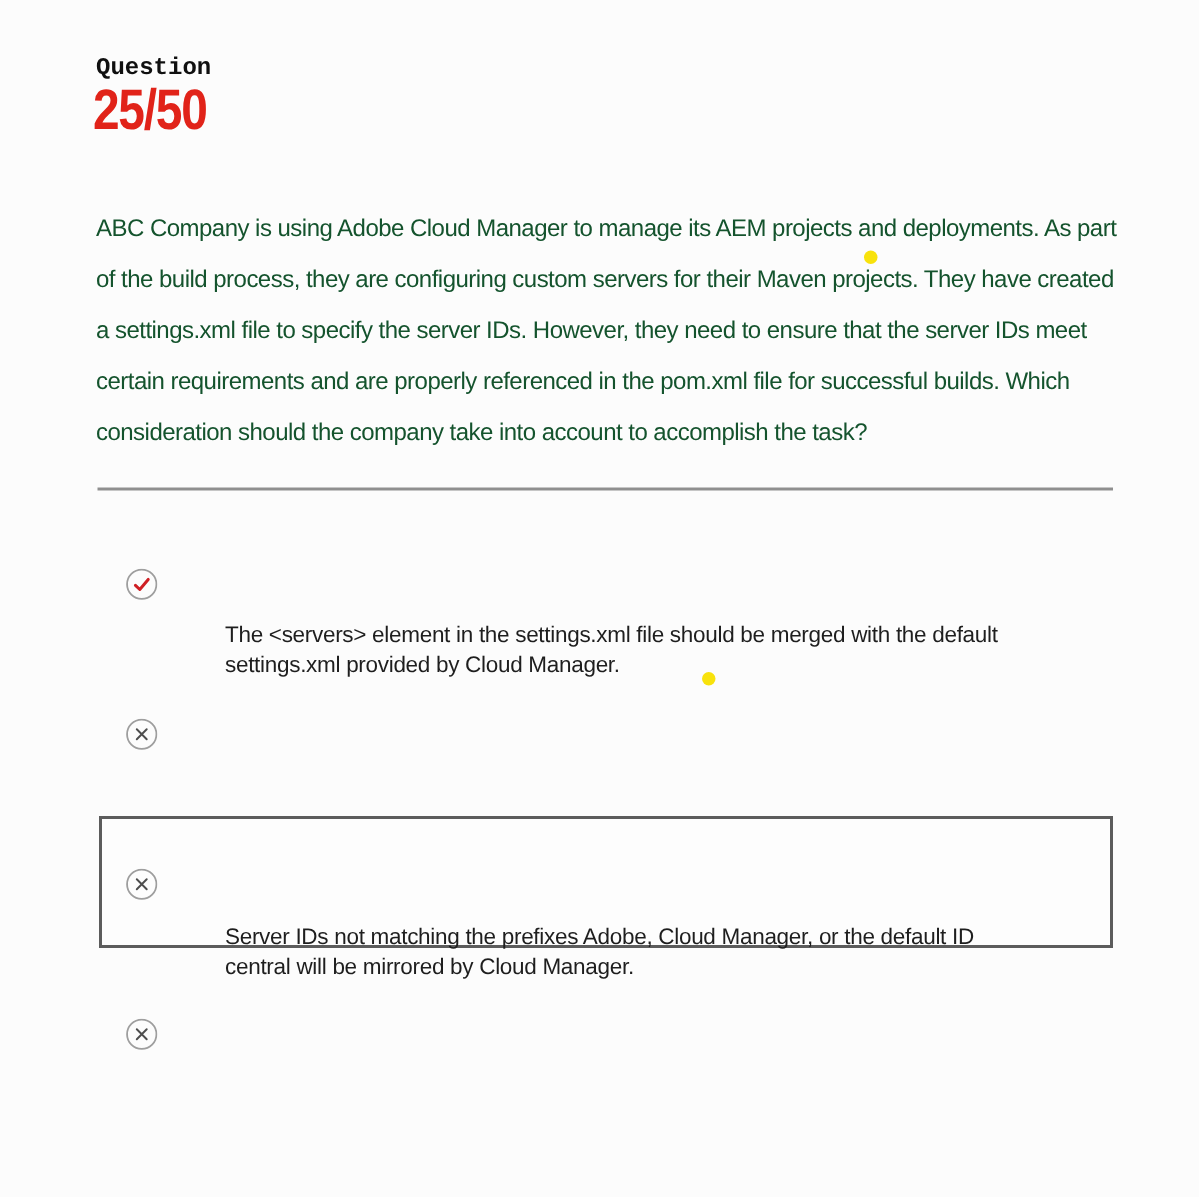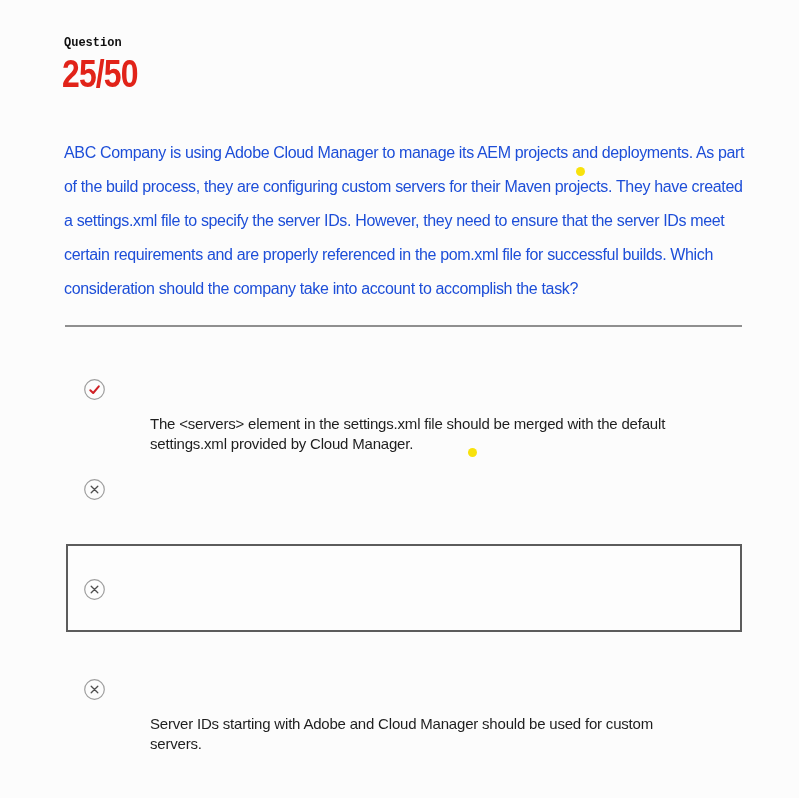--- a/index.html
+++ b/index.html
@@ -6,33 +6,33 @@
   html, body { width: 799px; height: 798px; }
   body {
     position: relative;
     background: #fcfcfc;
     font-family: "Liberation Sans", sans-serif;
     overflow: hidden;
   }
   .q-label {
     position: absolute; left: 64px; top: 36px;
     font-family: "Liberation Mono", monospace;
-    font-weight: 700; font-size: 12px; color: #101010;
+    font-weight: 700; font-size: 16px; color: #101010;
   }
   .q-number {
     position: absolute; left: 62px; top: 53px;
     font-size: 38px; font-weight: 700; color: #e12319;
     letter-spacing: -1px;
     transform: scaleX(0.84); transform-origin: left top;
     font-family: "Liberation Sans", sans-serif;
   }
   .question-text {
     position: absolute; left: 64px; top: 136px; width: 720px;
     font-size: 16px; line-height: 34px; letter-spacing: -0.35px;
-    color: #1d4ed8; white-space: pre-line;
+    color: #14532d; white-space: pre-line;
   }
   .divider {
     position: absolute; left: 65px; top: 325px; width: 677px;
     border: none; border-top: 2px solid #8f8f8f; height: 0;
   }
   .option {
     position: absolute; left: 0; top: 0; width: 799px; height: 52px;
     cursor: pointer;
   }
   .option.row-1 { top: 366px; }
@@ -92,27 +92,27 @@
   </span>
 </div>
 
 <div class="option-boxed">
   <span class="opt-icon">
     <svg width="21" height="21" viewBox="0 0 21 21">
       <circle cx="10.5" cy="10.5" r="9.8" fill="none" stroke="#9e9e9e" stroke-width="1.2"></circle>
       <path d="M7.2 7.2 L13.8 13.8 M13.8 7.2 L7.2 13.8" fill="none" stroke="#4d4d4d" stroke-width="1.3" stroke-linecap="round"></path>
     </svg>
   </span>
+  <span class="opt-text">Server IDs not matching the prefixes Adobe, Cloud Manager, or the default ID
+central will be mirrored by Cloud Manager.</span>
 </div>
 
 <div class="option row-4">
   <span class="opt-icon">
     <svg width="21" height="21" viewBox="0 0 21 21">
       <circle cx="10.5" cy="10.5" r="9.8" fill="none" stroke="#9e9e9e" stroke-width="1.2"></circle>
       <path d="M7.2 7.2 L13.8 13.8 M13.8 7.2 L7.2 13.8" fill="none" stroke="#4d4d4d" stroke-width="1.3" stroke-linecap="round"></path>
     </svg>
   </span>
-  <span class="opt-text">Server IDs starting with Adobe and Cloud Manager should be used for custom
-servers.</span>
 </div>
 
 <div class="click-dot dot-1"></div>
 <div class="click-dot dot-2"></div>
 
 </body></html>

